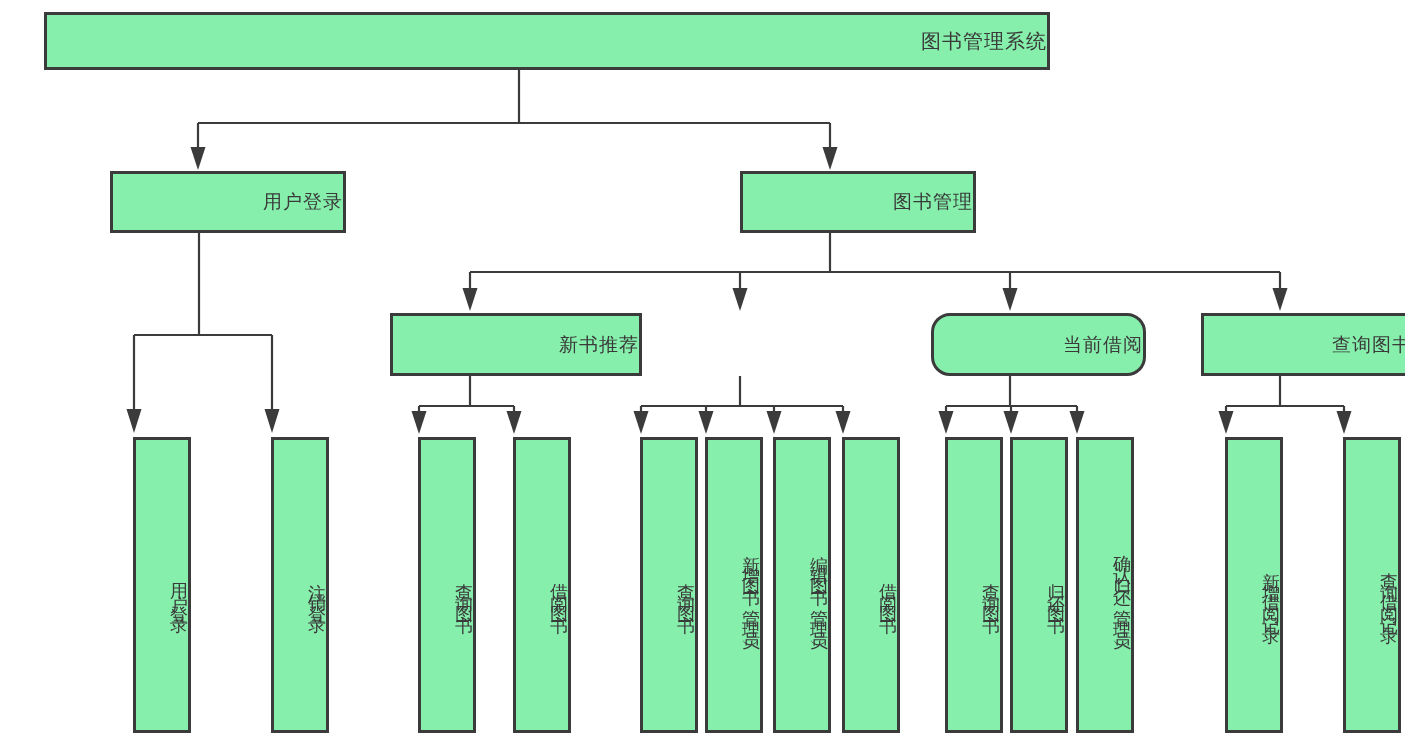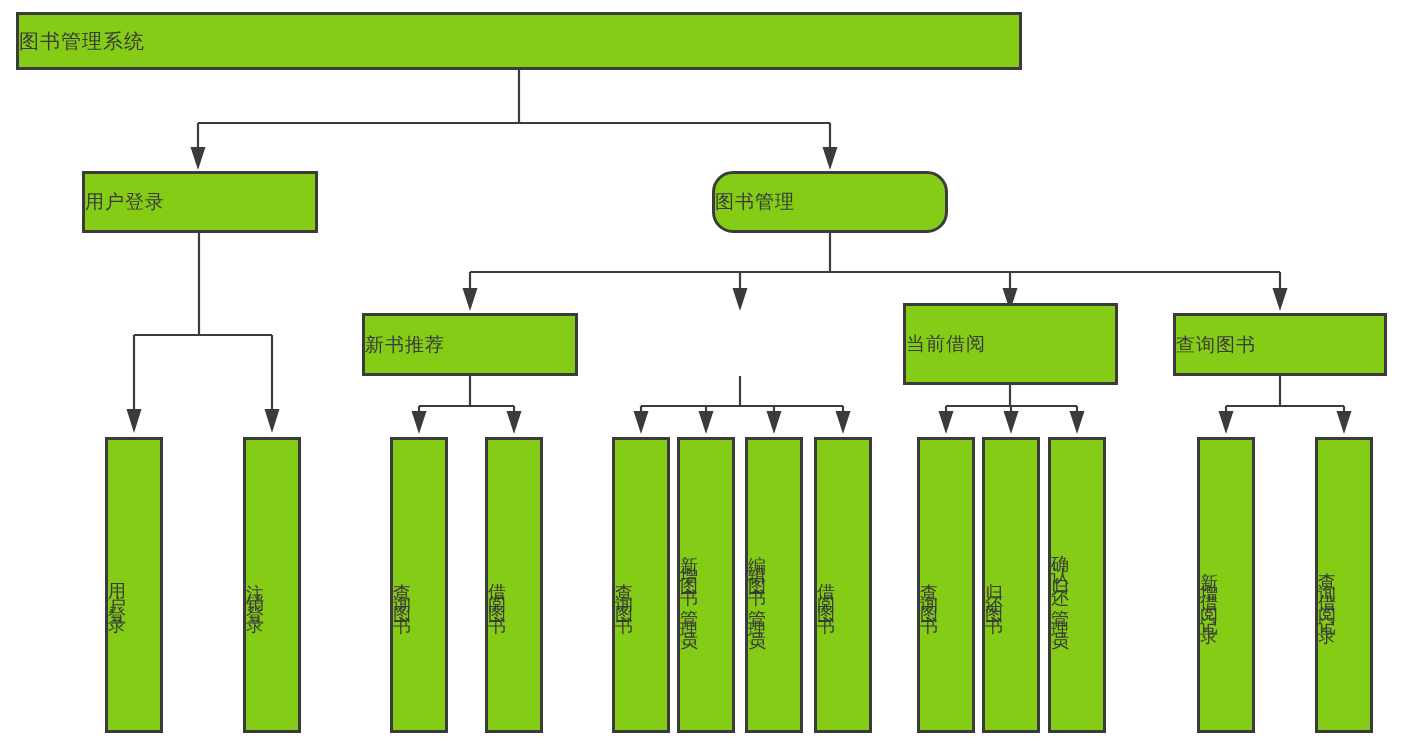--- a/index.html
+++ b/index.html
@@ -19,27 +19,28 @@
     position: absolute;
     left: 0;
     top: 0;
     width: 1405px;
     height: 747px;
     z-index: 1;
   }
   .node {
     position: absolute;
     box-sizing: border-box;
-    background: #84cc16;
+    background: #86efac;
     border: 3px solid #3b3b3b;
     display: flex;
     align-items: center;
-    justify-content: flex-start;
+    justify-content: flex-end;
     color: #3a3a3a;
     z-index: 2;
+    margin-left: 28px;
   }
   .node .hlabel {
     font-size: 19px;
     letter-spacing: 1px;
     white-space: nowrap;
   }
   .node.root .hlabel {
     font-size: 20px;
   }
   .leaf {
@@ -119,28 +120,28 @@
     </g>
   </svg>
 
   <div class="node root" style="left:16px; top:12px; width:1006px; height:58px;">
     <span class="hlabel">图书管理系统</span>
   </div>
 
   <div class="node" style="left:82px; top:171px; width:236px; height:62px;">
     <span class="hlabel">用户登录</span>
   </div>
-  <div class="node" style="left:712px; top:171px; width:236px; height:62px;border-radius:21px;">
+  <div class="node" style="left:712px; top:171px; width:236px; height:62px;">
     <span class="hlabel">图书管理</span>
   </div>
 
-  <div class="node" style="left:362px; top:313px; width:216px; height:63px;">
+  <div class="node" style="left:362px; top:313px; width:252px; height:63px;">
     <span class="hlabel">新书推荐</span>
   </div>
-  <div class="node" style="left:903px; top:303px; width:215px; height:82px;">
+  <div class="node" style="left:903px; top:313px; width:215px; height:63px;border-radius:19px;">
     <span class="hlabel">当前借阅</span>
   </div>
   <div class="node" style="left:1173px; top:313px; width:214px; height:63px;">
     <span class="hlabel">查询图书</span>
   </div>
 
   <div class="node leaf" style="left:105px;">
     <span class="vlabel">用户登录</span>
   </div>
   <div class="node leaf" style="left:243px;">

